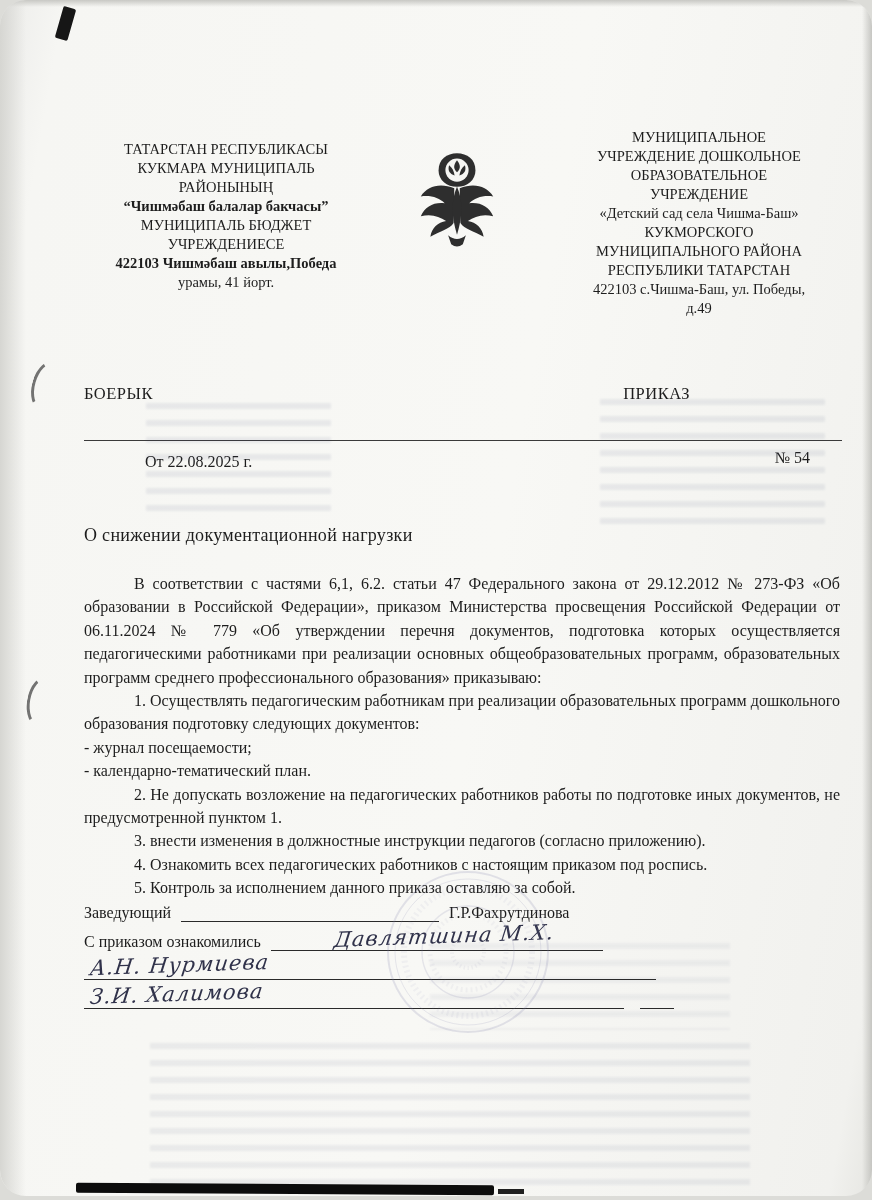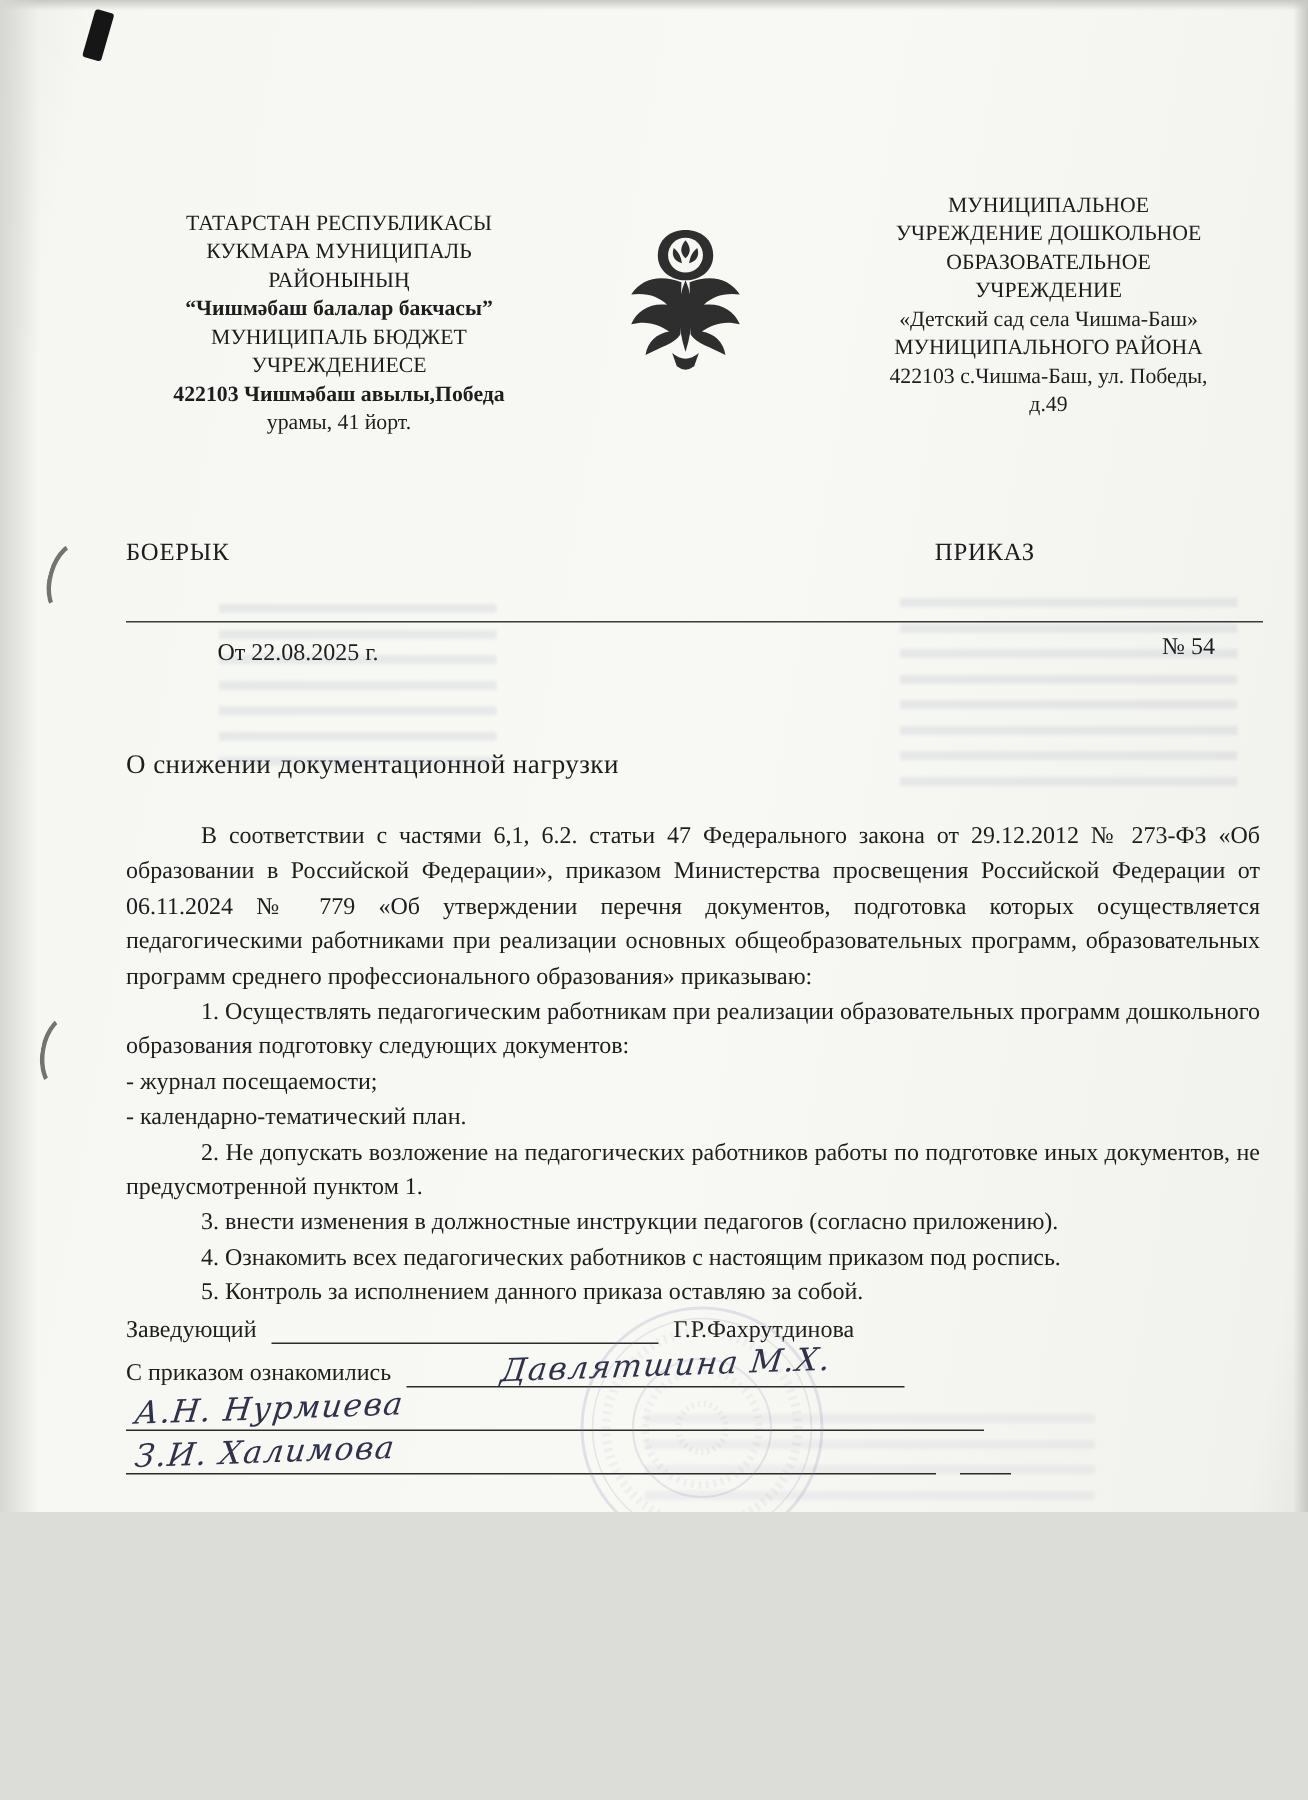--- a/index.html
+++ b/index.html
@@ -1,23 +1,24 @@
 <!DOCTYPE html>
 <html><head>
 <meta charset="utf-8">
 <style>
   html,body{margin:0;padding:0;background:#dcdcd8;}
   .page{
     position:relative;
-    width:872px;height:1008px;
+    width:872px;height:1196px;
     margin:0 auto;
     overflow:hidden;
     background:linear-gradient(100deg,#ececea 0%,#f6f6f3 6%,#f8f8f5 55%,#f1f1ee 96%,#e6e6e2 100%);
     font-family:"Liberation Serif","DejaVu Serif",serif;
     color:#1d1d1d;
+    border-radius:26px;
   }
   
   .top-edge{position:absolute;left:0;top:0;width:100%;height:7px;background:linear-gradient(#c8c8c4,rgba(200,200,196,0));}
   .left-edge{position:absolute;left:0;top:0;width:26px;height:100%;background:linear-gradient(to right,#d6d6d2,rgba(214,214,210,0));}
   .right-edge{position:absolute;right:0;top:0;width:10px;height:100%;background:linear-gradient(to left,#c6c6c2,rgba(198,198,194,0));}
   .corner-mark{position:absolute;left:59px;top:7px;width:13px;height:33px;background:#161616;transform:rotate(16deg);border-radius:2px;}
   .bottom-bar{position:absolute;left:76px;top:1184px;width:418px;height:10px;background:#0c0c0c;transform:rotate(.35deg);border-radius:2px;}
   .bottom-bar2{position:absolute;left:498px;top:1189px;width:26px;height:5px;background:#1f1f1f;}
   .curve{position:absolute;width:26px;height:46px;border:3px solid transparent;border-left-color:#3c3c3c;border-radius:50%;opacity:.7;}
   .curve.c1{left:32px;top:360px;transform:rotate(16deg);}
@@ -94,21 +95,23 @@
         <path d="M47 122 q13 11 26 0 l-4.5 13 q-8.5 6.5 -17 0 Z"></path>
       </g>
     </svg>
 
     <div class="hcol">
       <div>МУНИЦИПАЛЬНОЕ</div>
       <div>УЧРЕЖДЕНИЕ ДОШКОЛЬНОЕ</div>
       <div>ОБРАЗОВАТЕЛЬНОЕ</div>
       <div>УЧРЕЖДЕНИЕ</div>
       <div>«Детский сад села Чишма-Баш»</div>
+      <div>КУКМОРСКОГО</div>
       <div>МУНИЦИПАЛЬНОГО РАЙОНА</div>
+      <div>РЕСПУБЛИКИ ТАТАРСТАН</div>
       <div>422103 с.Чишма-Баш, ул. Победы,</div>
       <div>д.49</div>
     </div>
   </div>
 
   <div class="labels-row">
     <span>БОЕРЫК</span>
     <span>ПРИКАЗ</span>
   </div>
 

